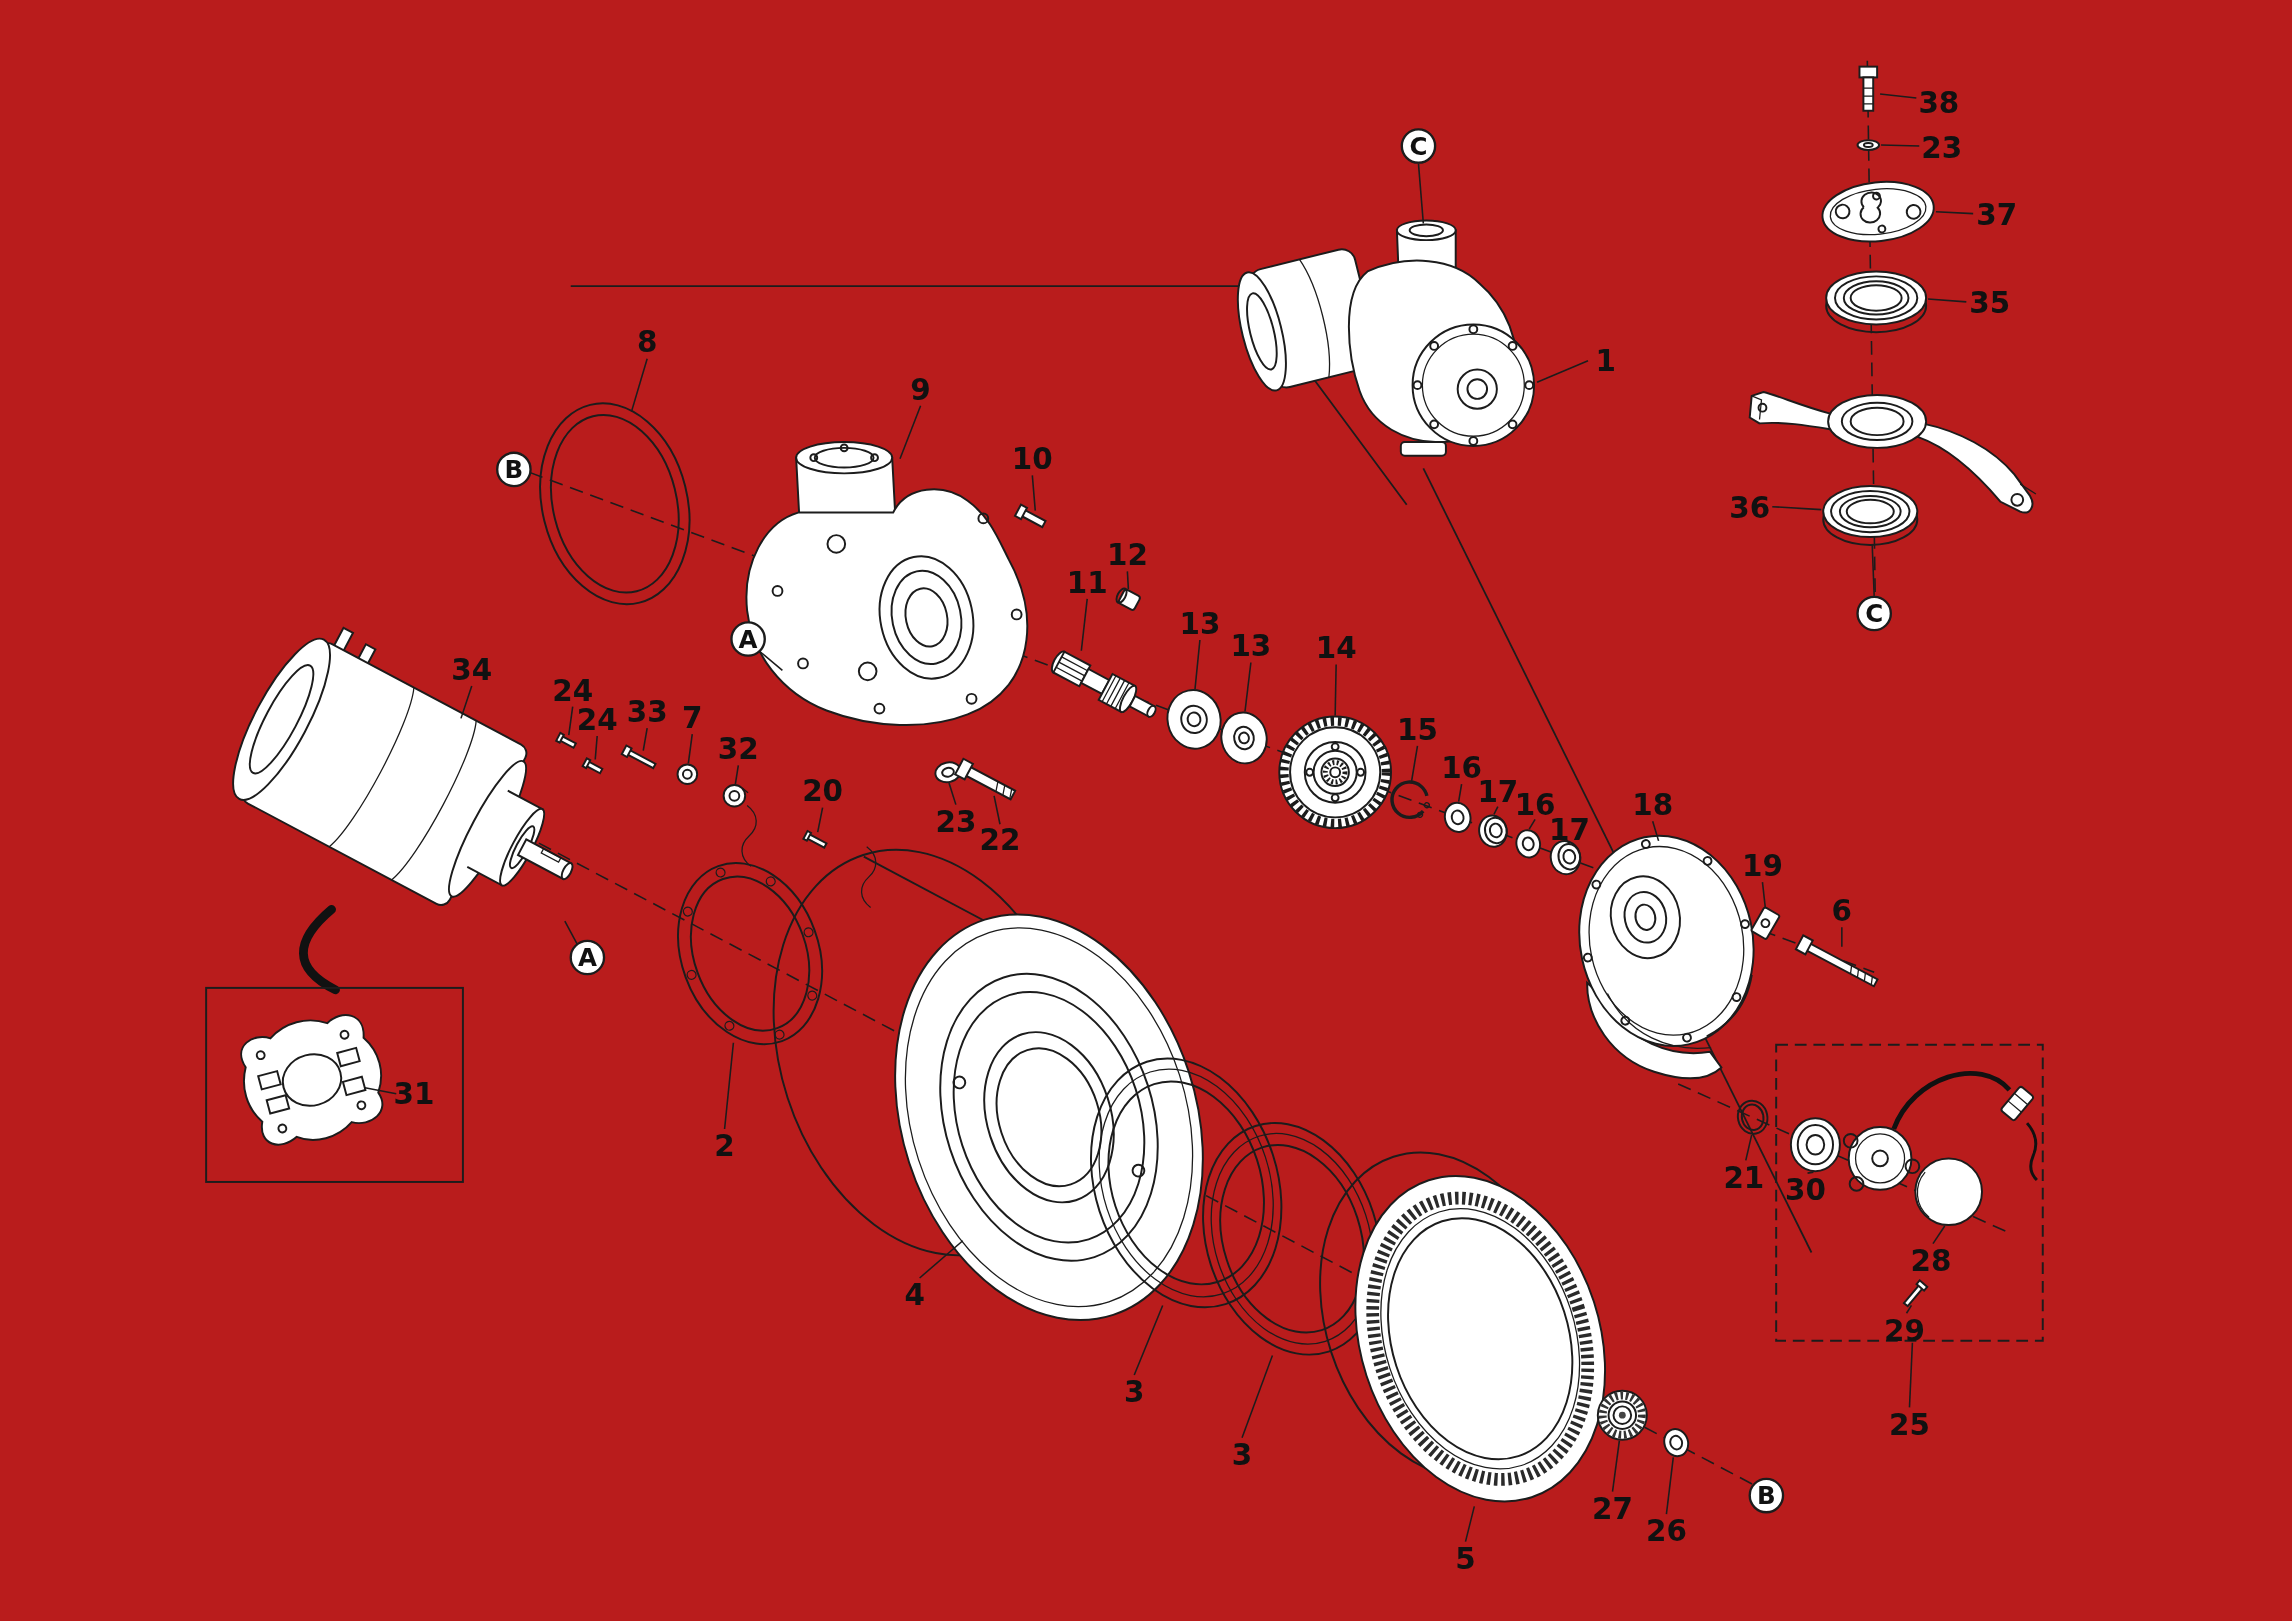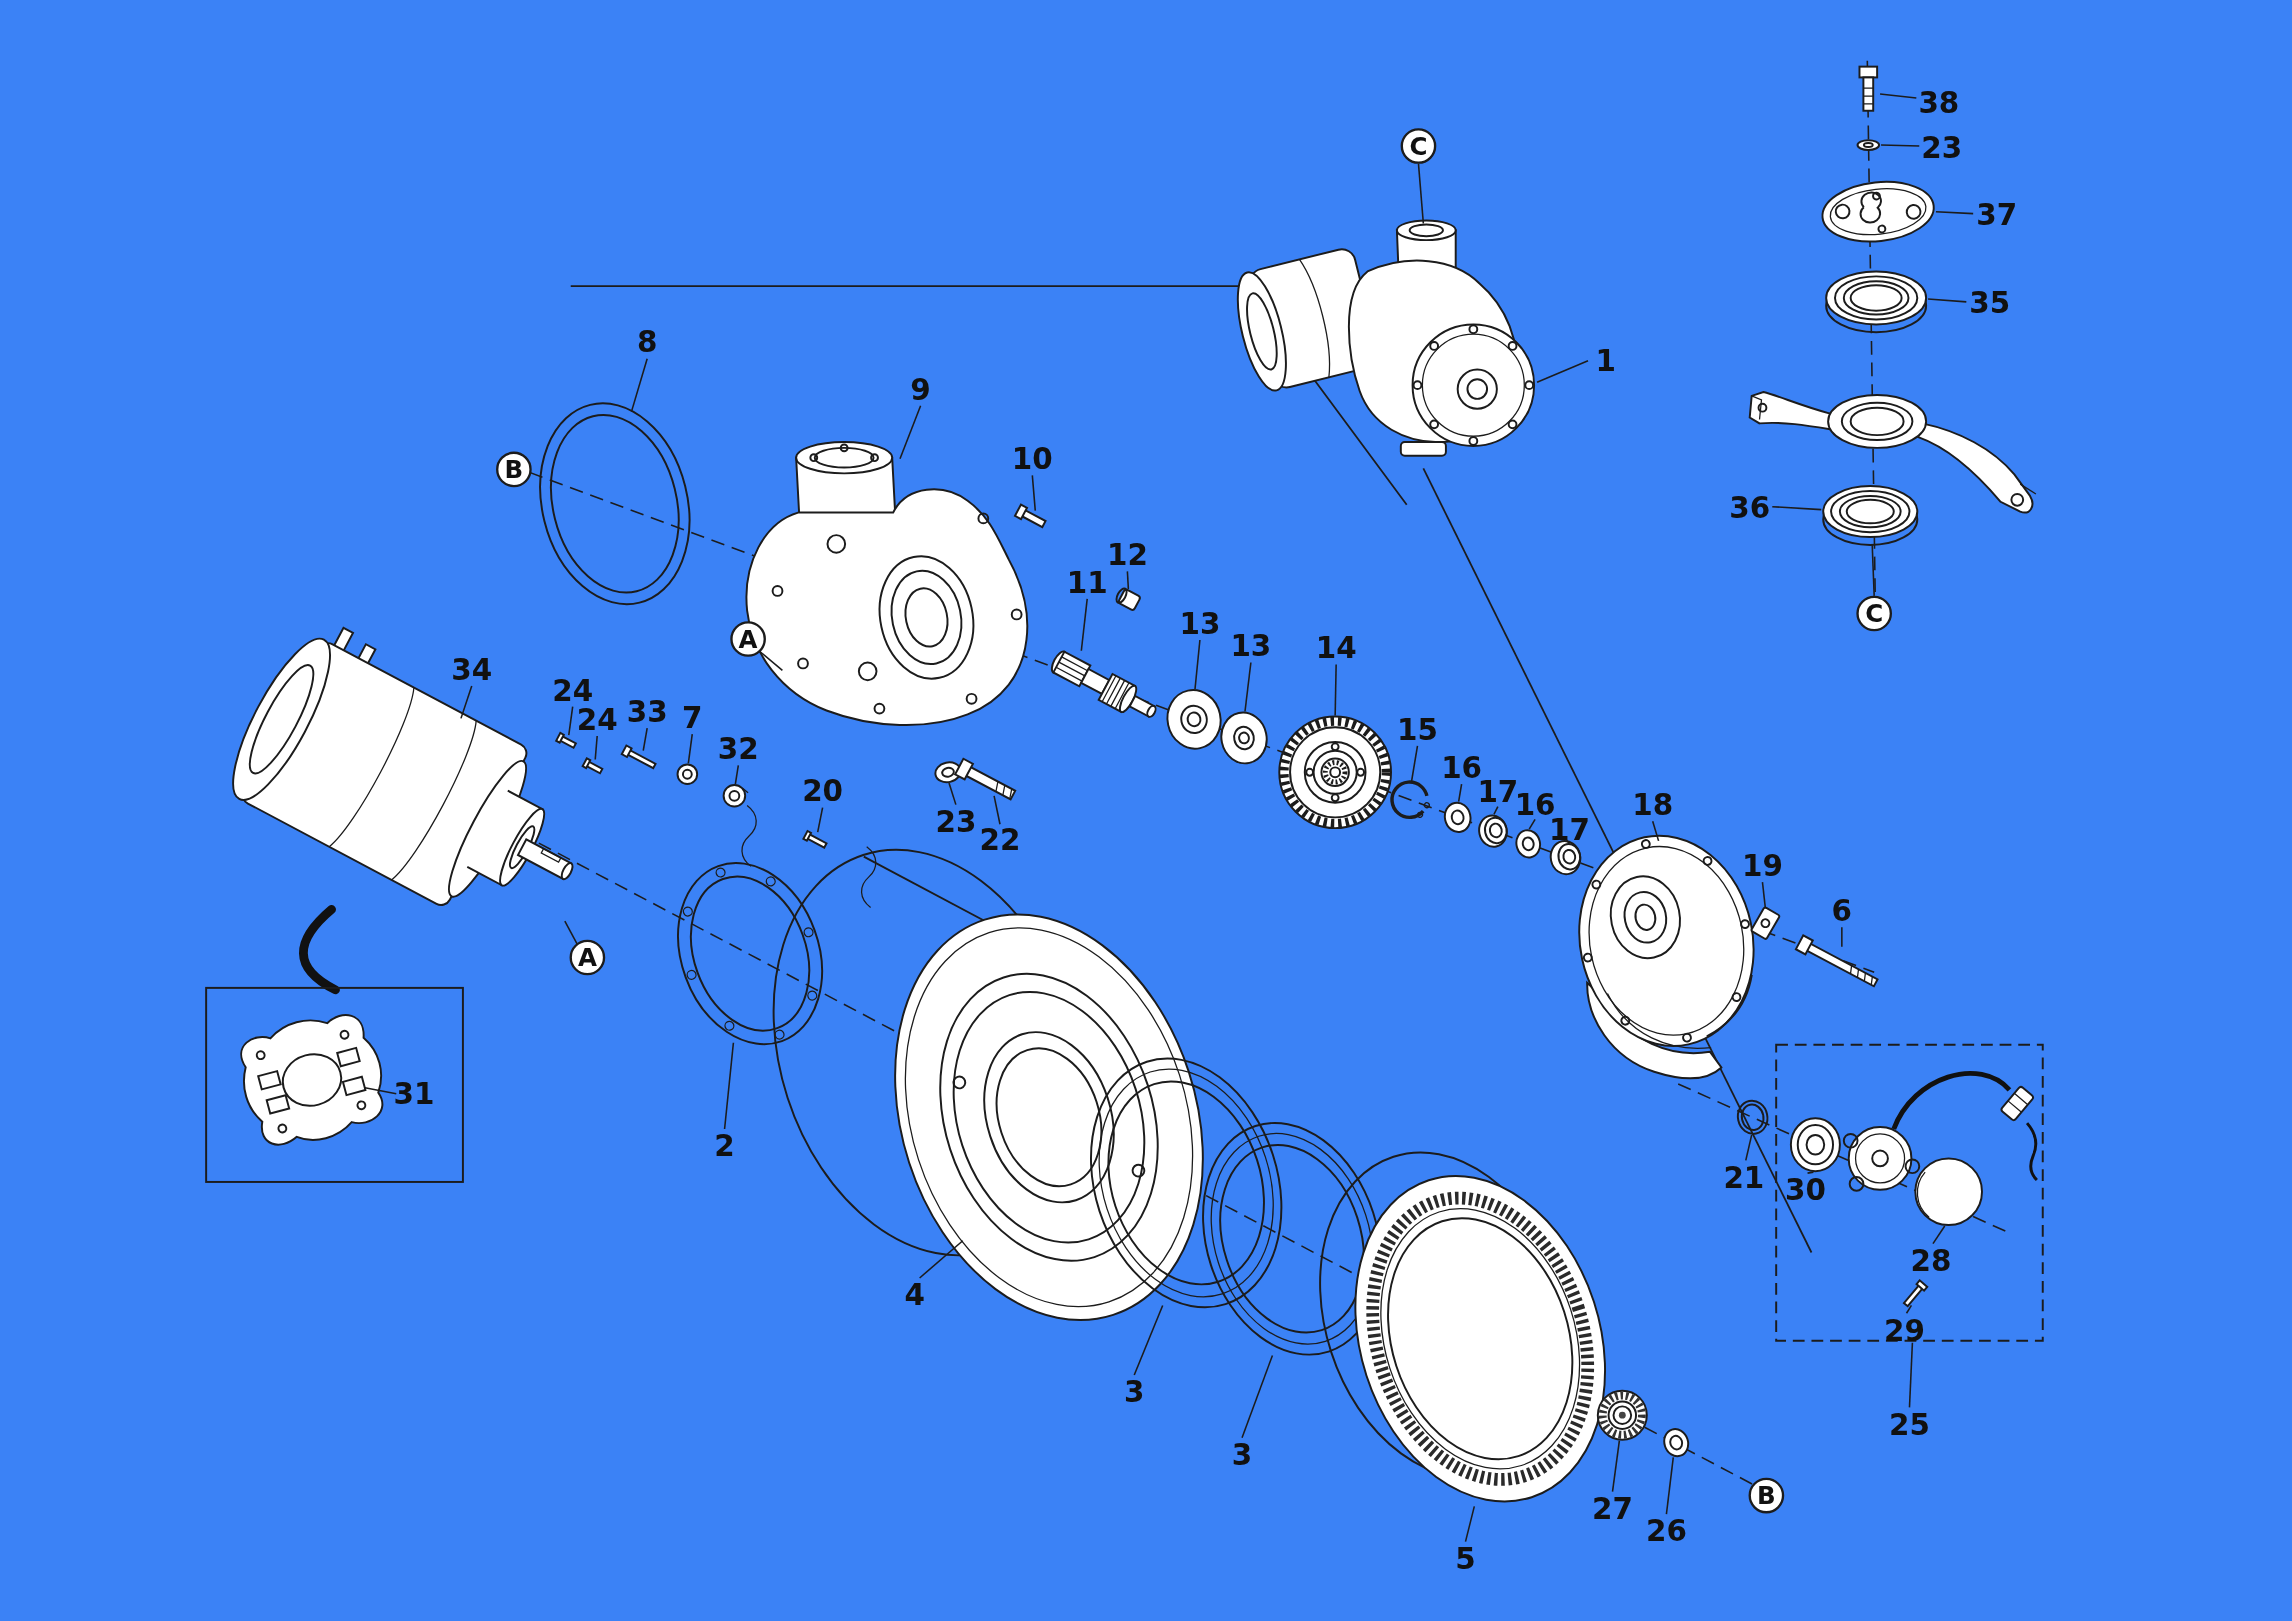--- a/index.html
+++ b/index.html
@@ -1,16 +1,16 @@
 <!DOCTYPE html>
 <html><head>
 <meta charset="utf-8">
 <style>
   html,body{margin:0;padding:0;background:#ffffff;}
-  .stage{position:relative;width:2293px;height:1621px;background:#3b82f6;overflow:hidden;}
+  .stage{position:relative;width:2293px;height:1621px;background:#b91c1c;overflow:hidden;}
   svg{display:block;}
   .ln{fill:none;stroke:#1c1c1c;stroke-width:2;}
   .lnw{fill:#ffffff;stroke:#1c1c1c;stroke-width:2;}
   .thin{stroke-width:1.3;}
   .dash{fill:none;stroke:#1c1c1c;stroke-width:1.6;stroke-dasharray:14 8;}
   .bracket{fill:none;stroke:#1c1c1c;stroke-width:1.8;}
   .leader{stroke:#1c1c1c;stroke-width:1.6;}
   .lbl{font:bold 30px "DejaVu Sans","Liberation Sans",sans-serif;fill:#111;}
   .lcirc{fill:#ffffff;stroke:#1c1c1c;stroke-width:2.4;}
   .llbl{font:bold 25px "DejaVu Sans","Liberation Sans",sans-serif;fill:#111;}

